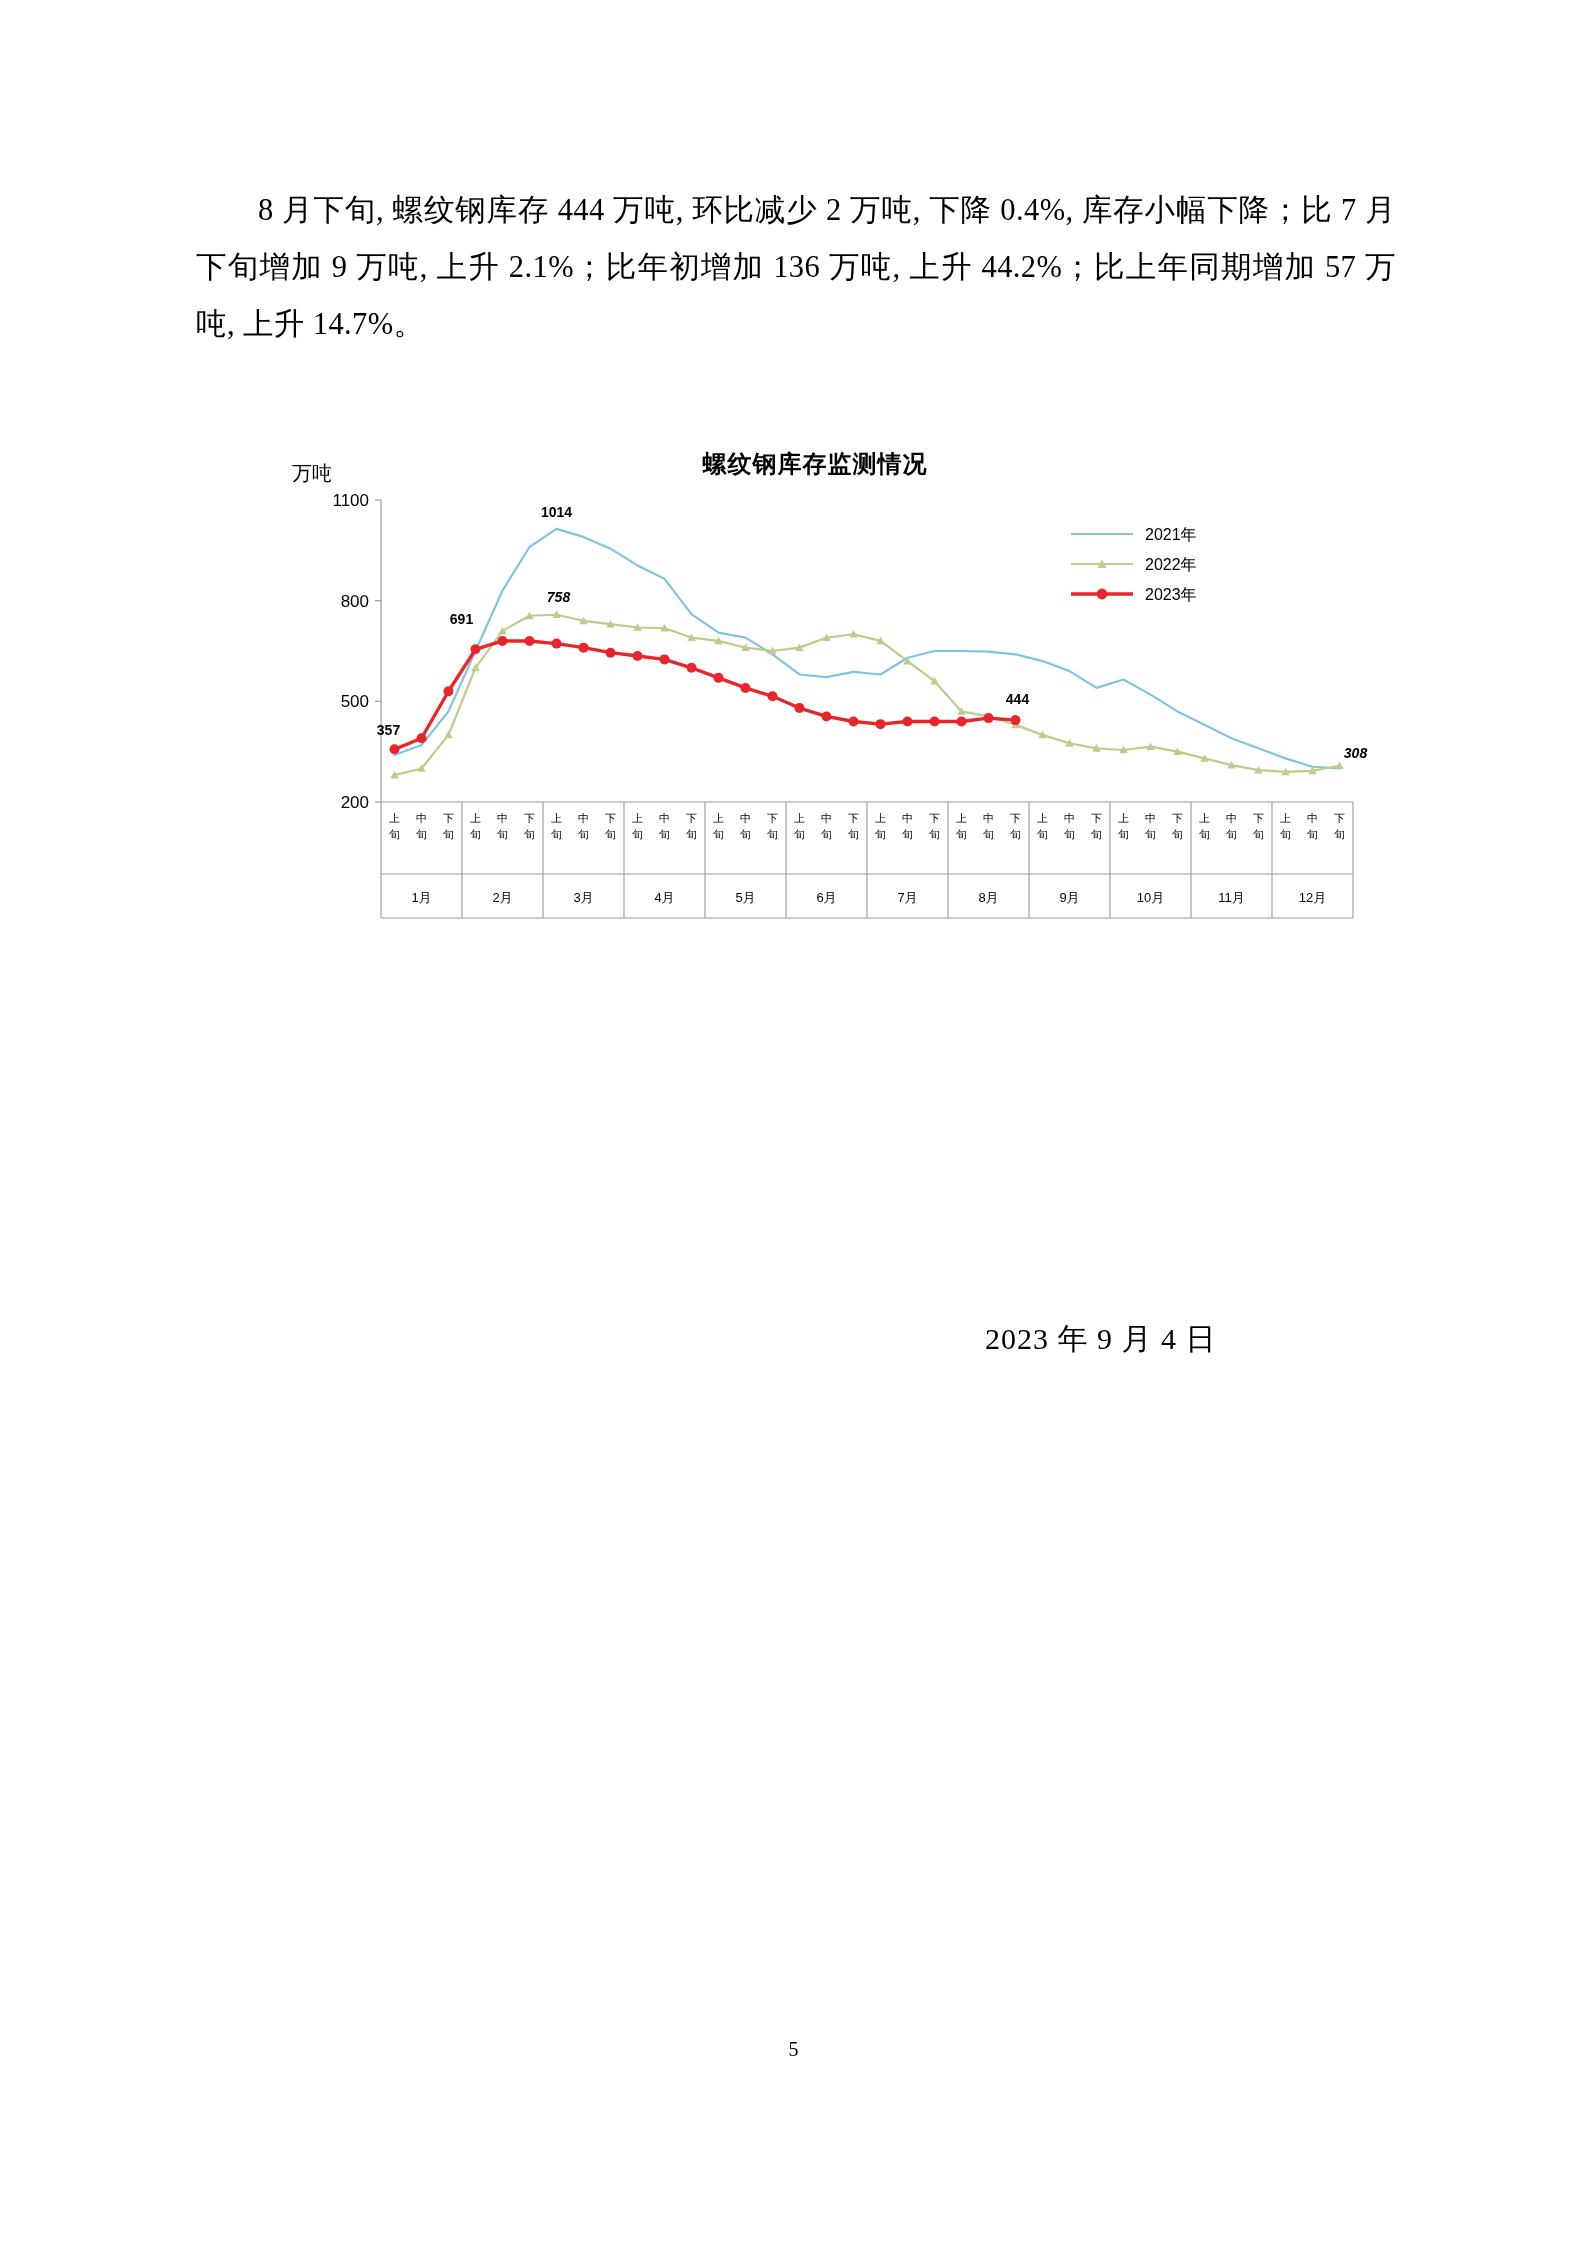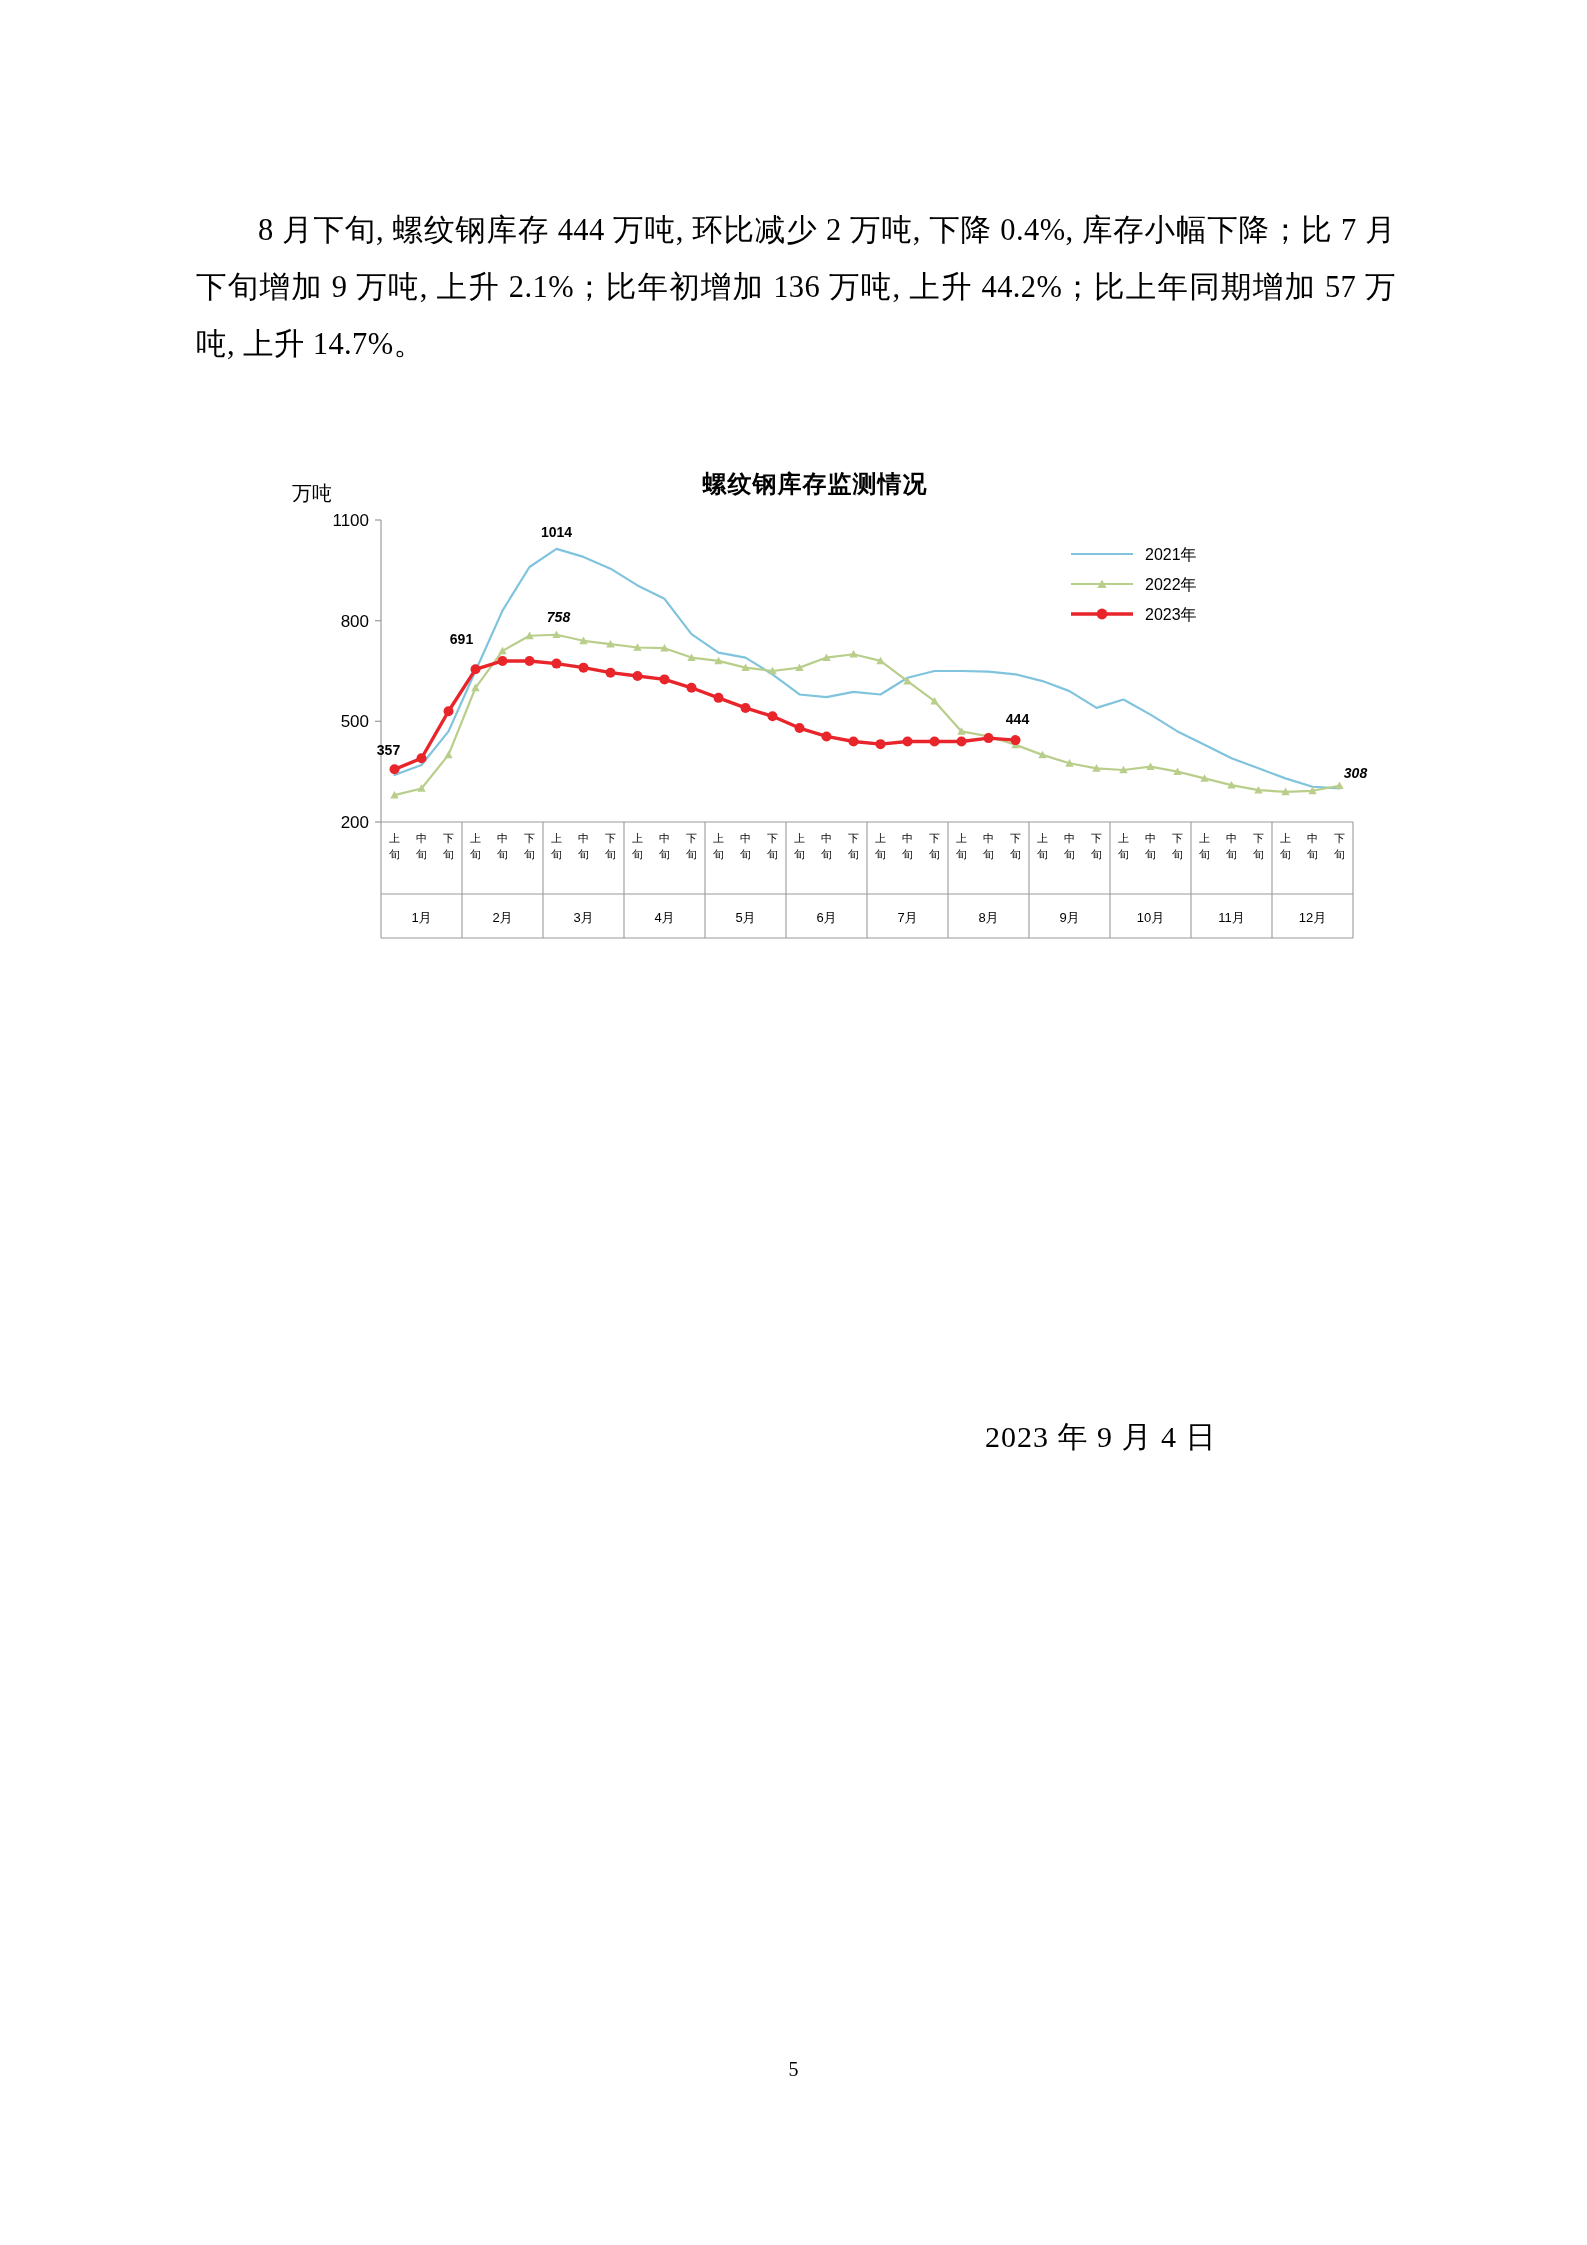--- a/index.html
+++ b/index.html
@@ -11,21 +11,20 @@
     width: 1587px;
     height: 2245px;
     position: relative;
     font-family: "Liberation Serif", "DejaVu Serif", serif;
     color: #000;
     overflow: hidden;
   }
   .page {
     position: absolute;
     inset: 0;
-    margin-top: 20px;
   }
   
   .para {
     position: absolute;
     left: 196px;
     top: 182px;
     width: 1200px;
     font-size: 30.5px;
     line-height: 57px;
     text-align: justify;
@@ -109,21 +108,21 @@
     position: absolute;
     left: 830px;
     top: 1320px;
     font-size: 30px;
     letter-spacing: 2px;
     white-space: nowrap;
   }
   .sign2 {
     position: absolute;
     left: 985px;
-    top: 1397px;
+    top: 1319px;
     font-size: 30px;
     letter-spacing: 1px;
     white-space: nowrap;
   }
   .pageno {
     position: absolute;
     left: 0;
     right: 0;
     top: 2038px;
     text-align: center;

